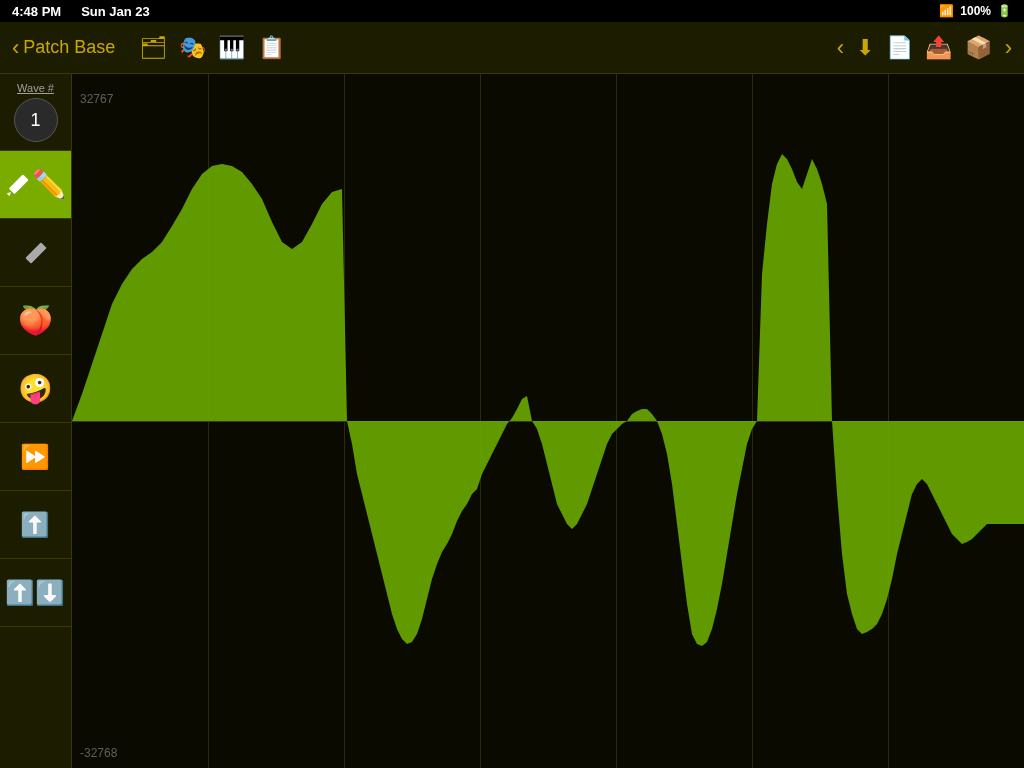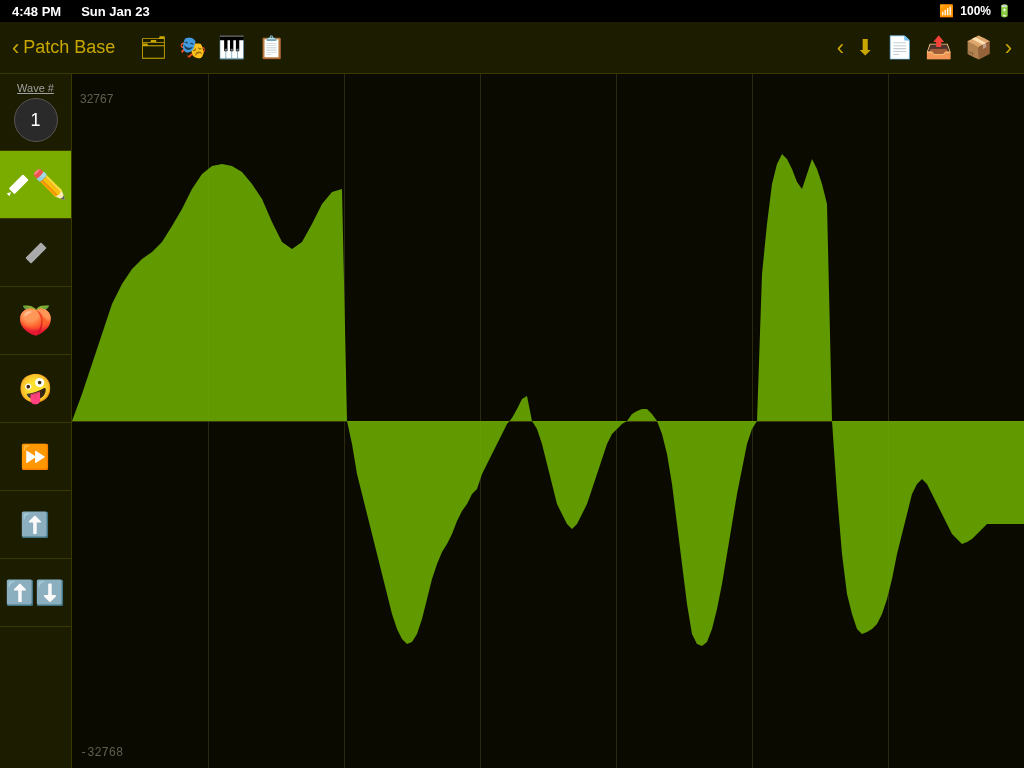--- a/index.html
+++ b/index.html
@@ -177,21 +177,20 @@
       color: #606050;
       font-size: 12px;
       margin-top: 8px;
     }
     .y-label-bottom {
       position: absolute;
       bottom: 8px;
       left: 8px;
       color: #606050;
       font-size: 12px;
-      font-family: Liberation Mono, monospace;
     }
 
     
     .grid-line {
       position: absolute;
       top: 0;
       bottom: 0;
       width: 1px;
       background: #2a2a10;
     }

